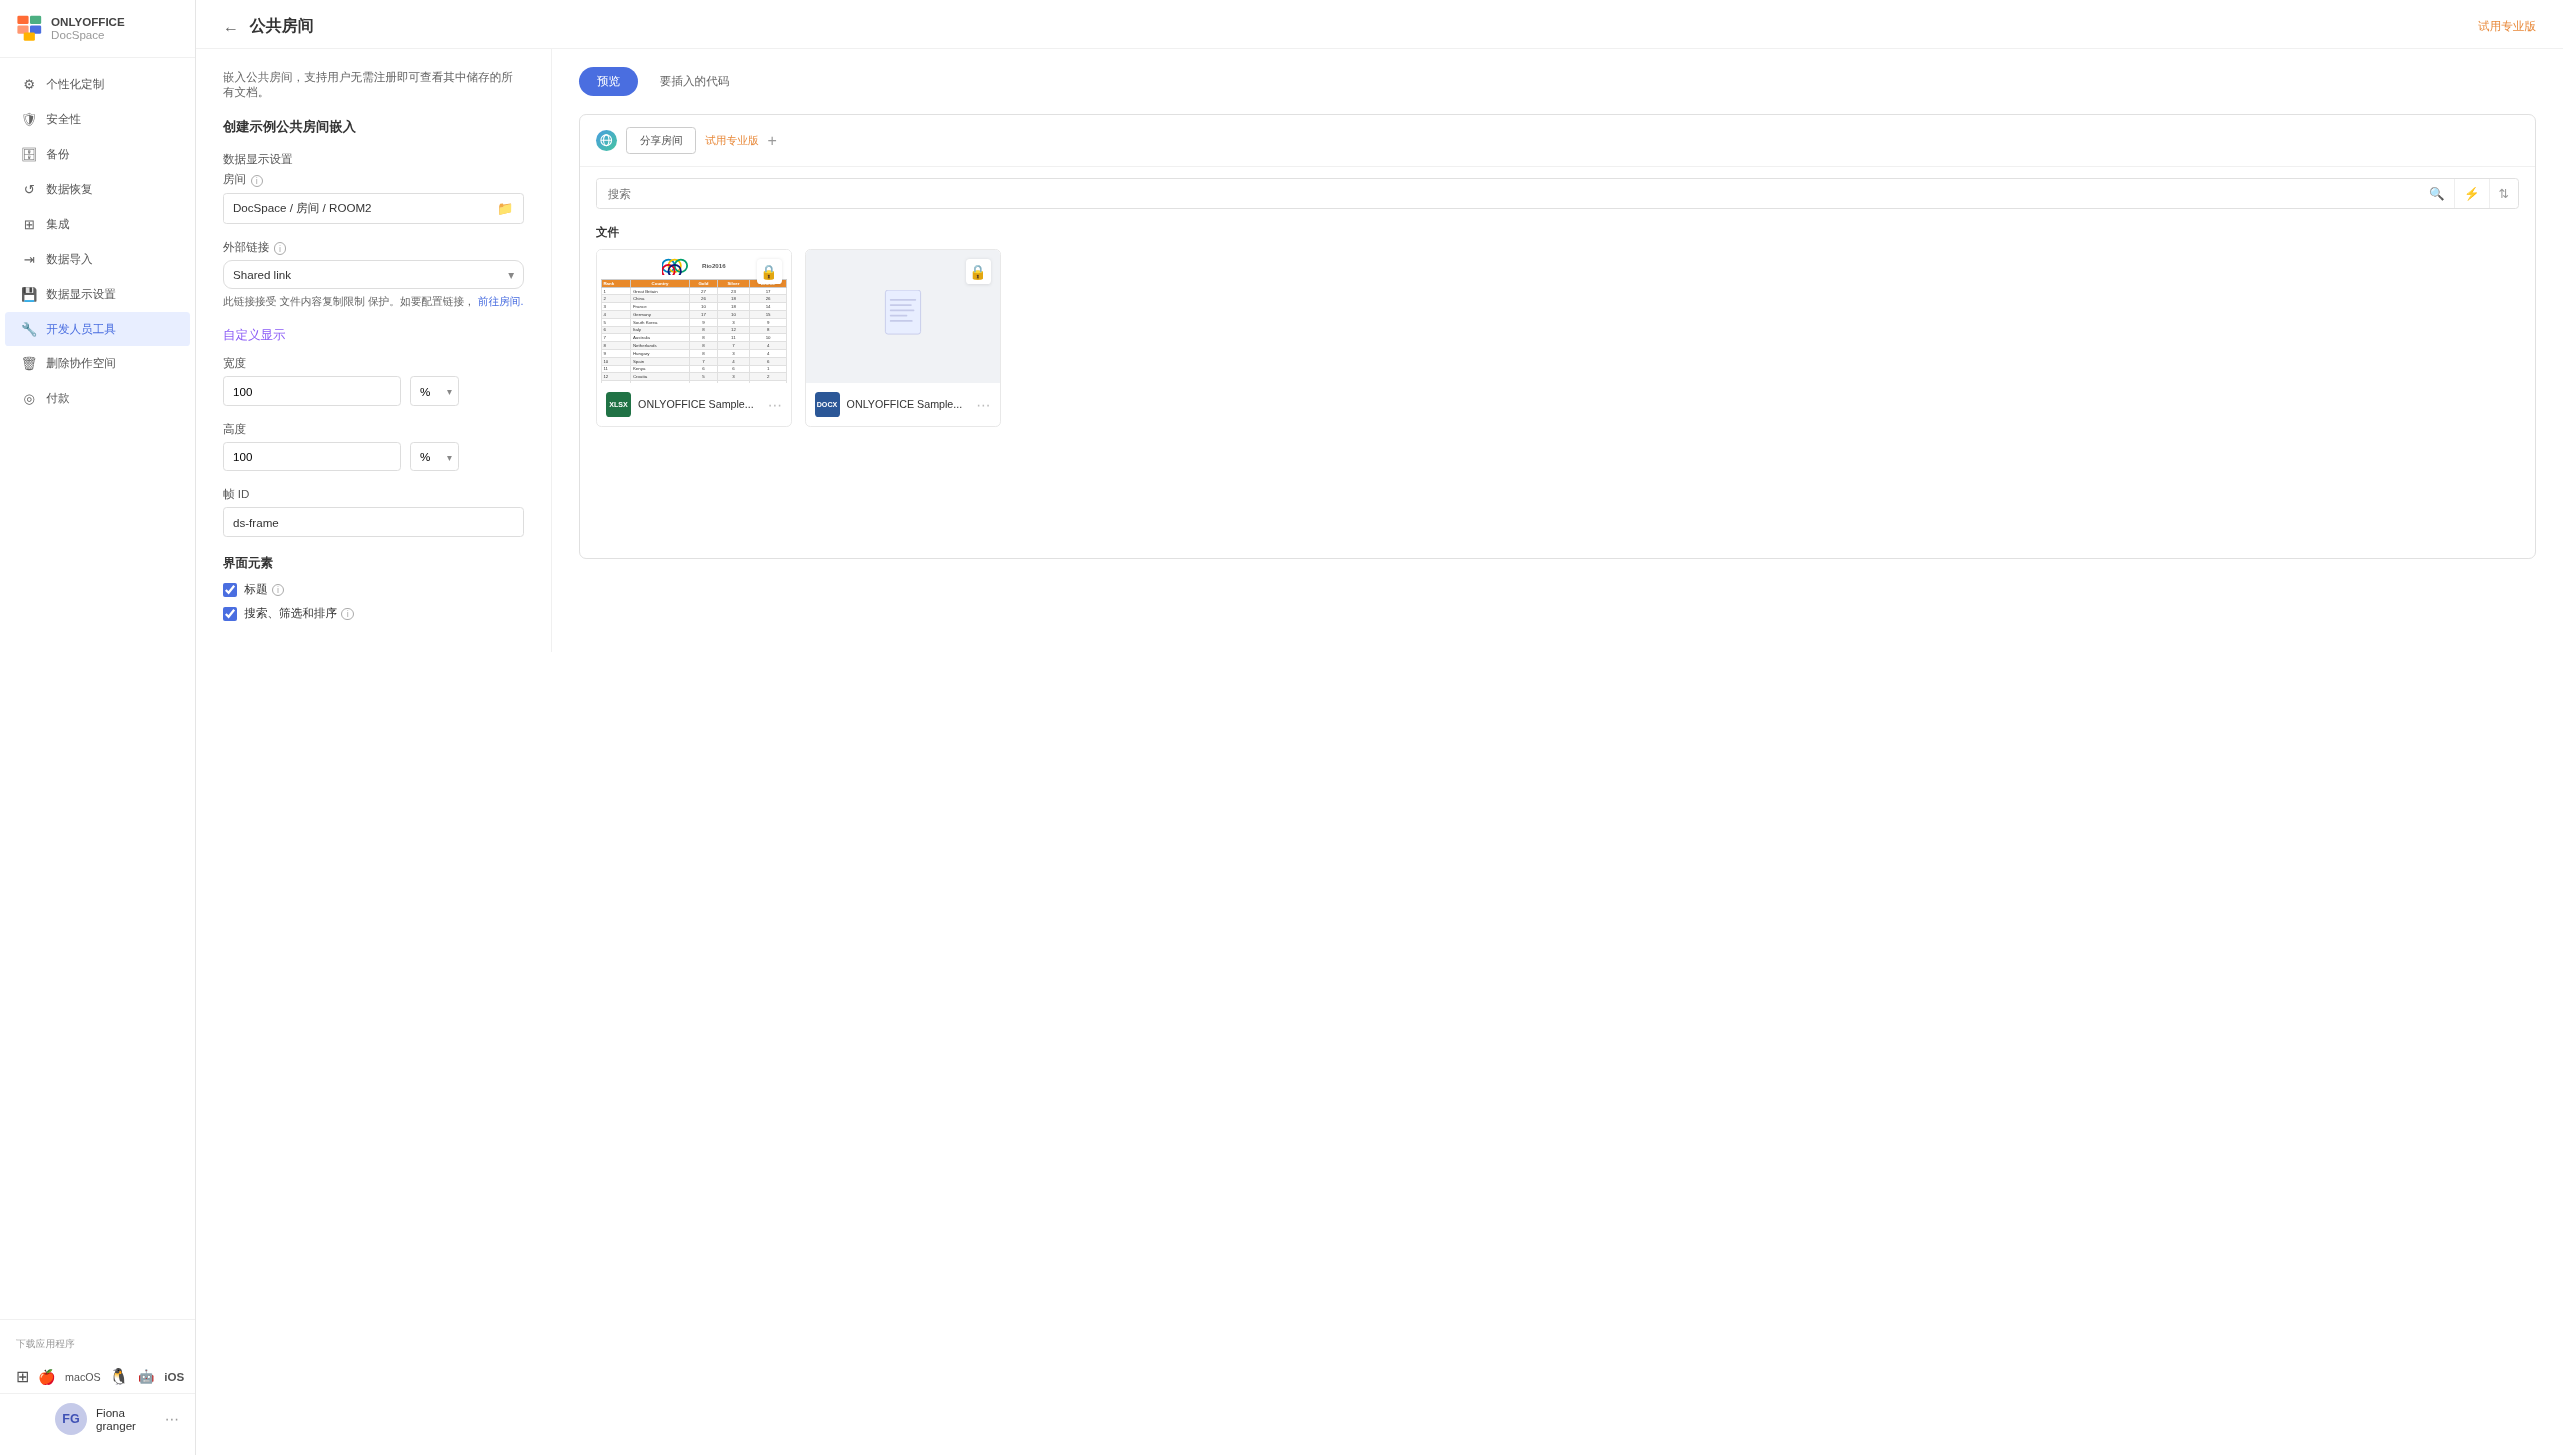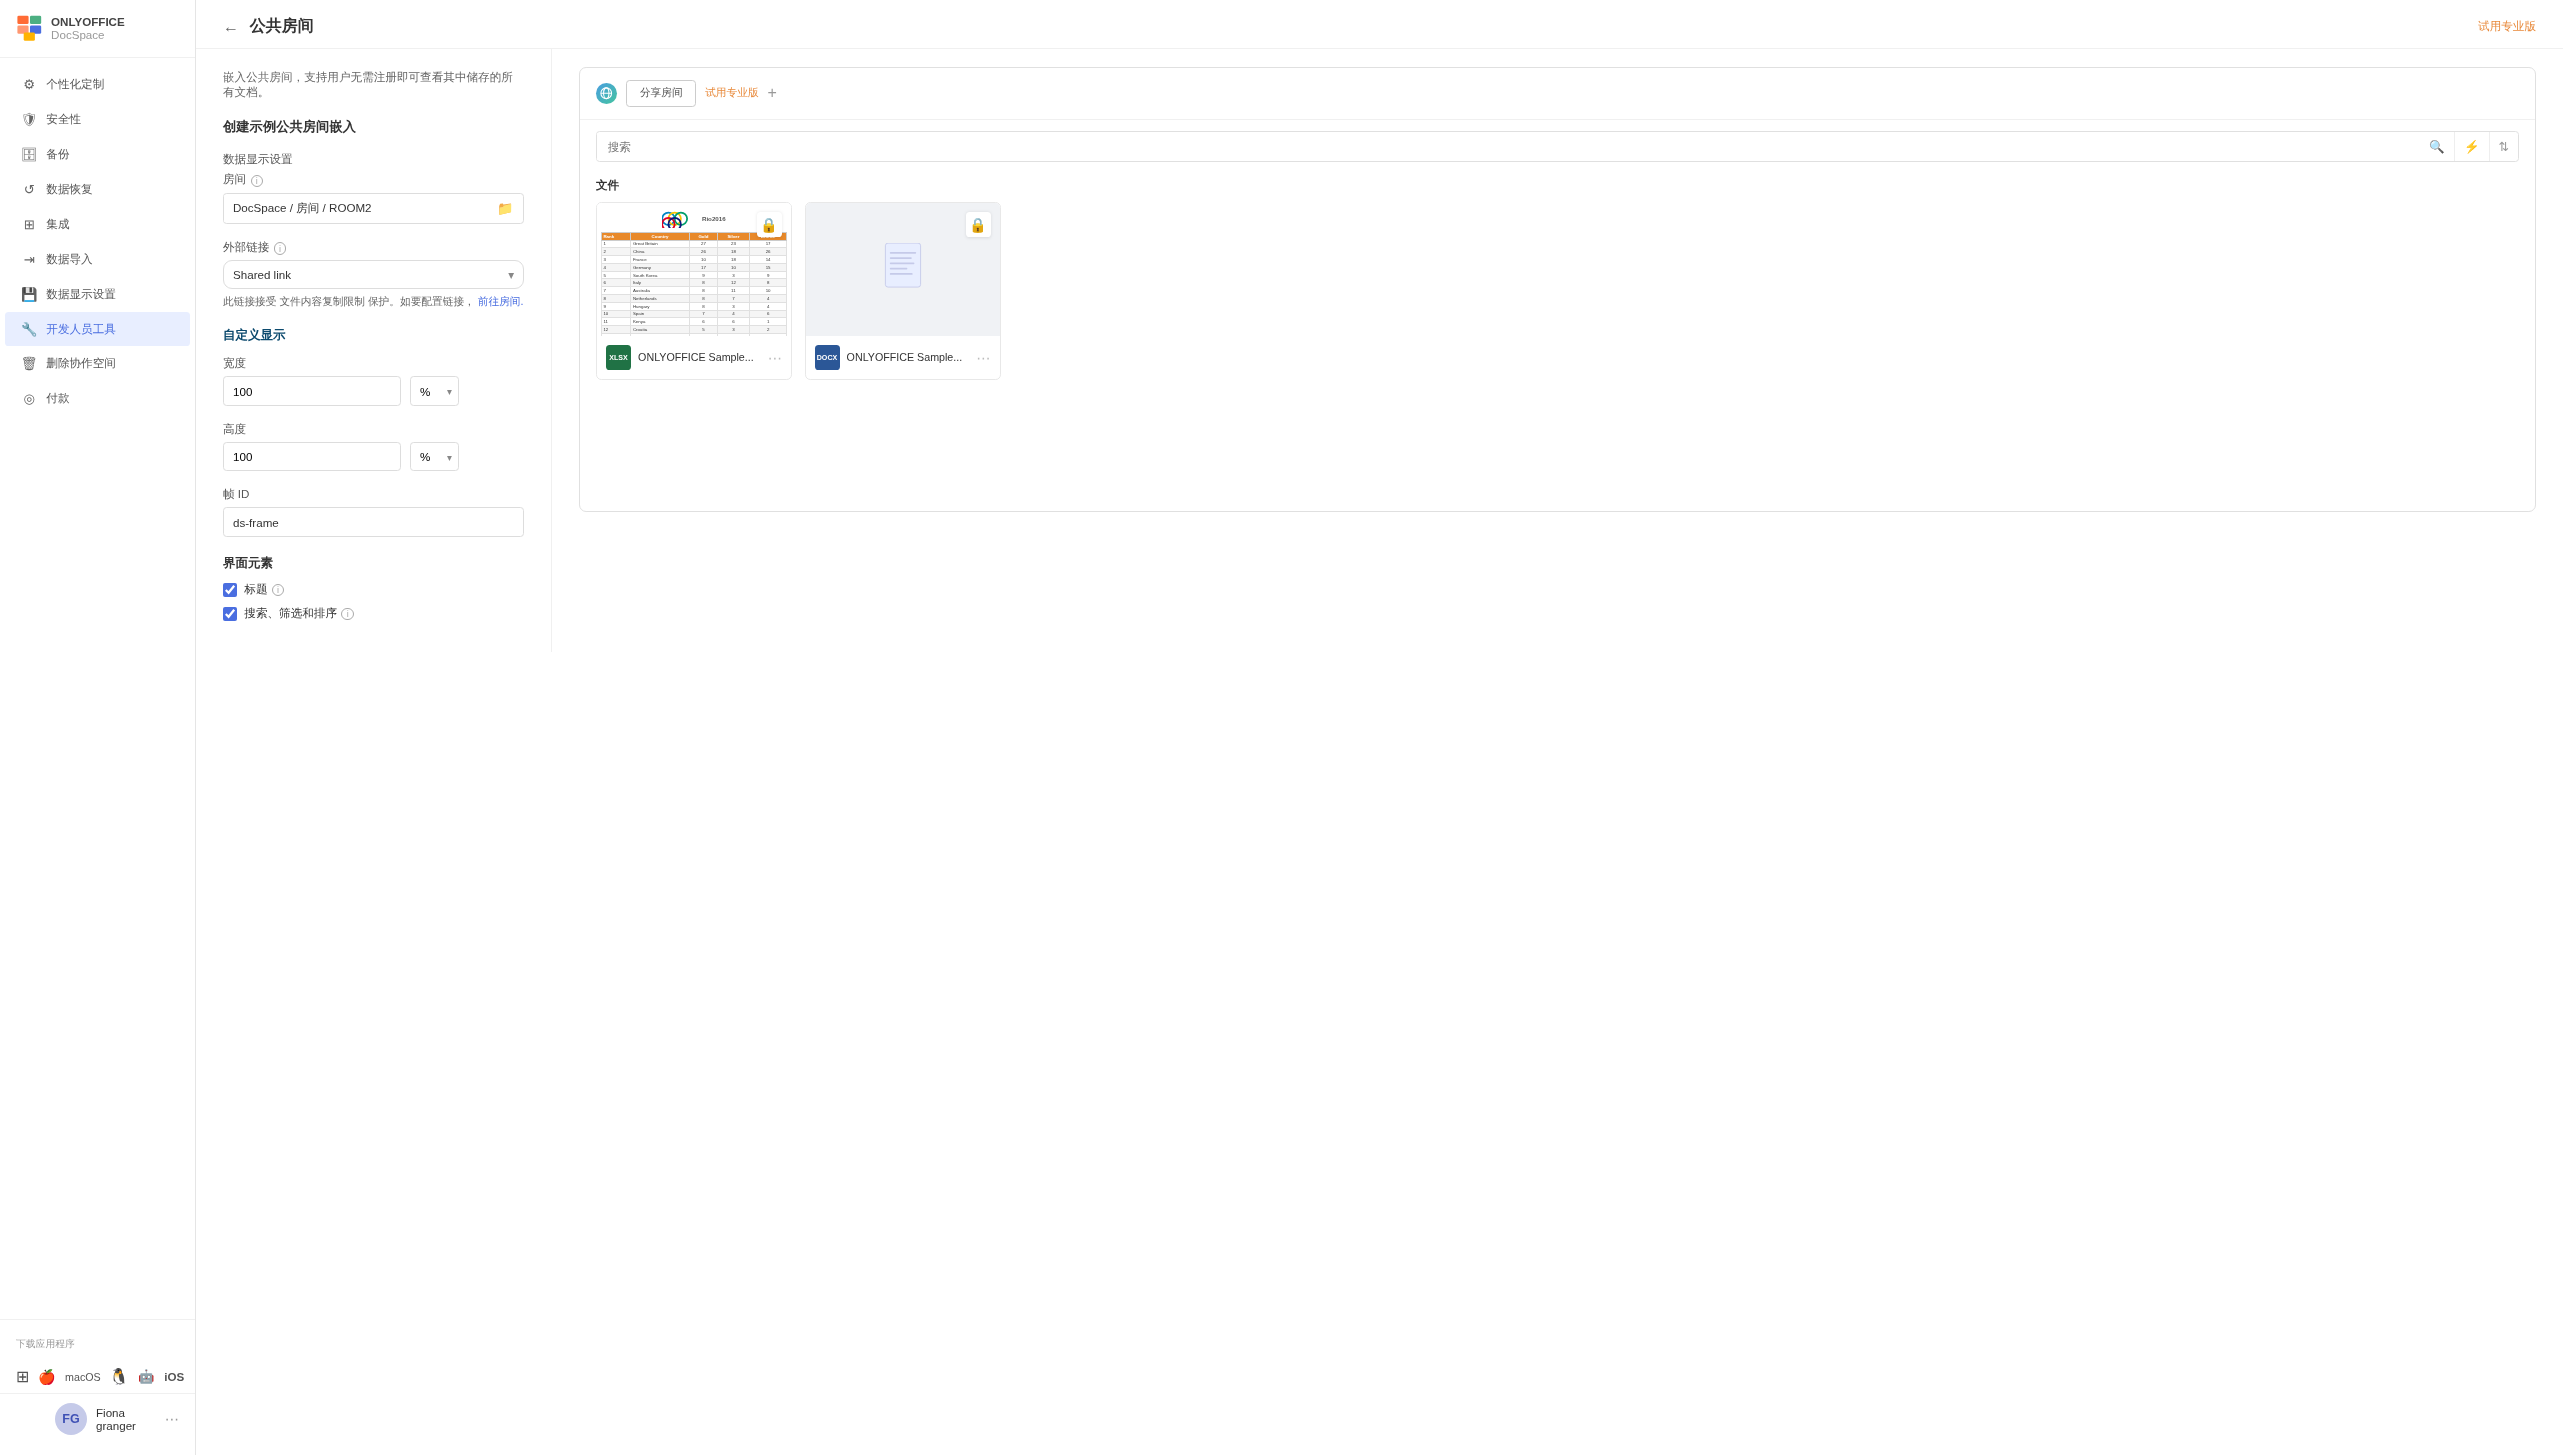--- a/index.html
+++ b/index.html
@@ -232,22 +232,22 @@
       margin-top: 5.3px;
     }
     .hint-text a {
       color: #4a6ee0;
       text-decoration: none;
       cursor: pointer;
     }
 
     .custom-display-title {
       font-size: 12.5px;
-      font-weight: 700;
-      color: #0c4a6e;
+      font-weight: 400;
+      color: #8b5cf6;
       margin: 18px 0 12.5px;
     }
     .wh-input {
       border: 0.9px solid #ddd;
       border-radius: 3.6px;
       padding: 7.1px 9px;
       font-size: 11.6px;
       width: 178px;
       outline: none;
     }
@@ -675,20 +675,24 @@
       <div class="checkbox-row">
         <input type="checkbox" checked="" style="">
         <label class="checkbox-label">
           <span>搜索、筛选和排序</span>
           <span class="info-icon">i</span>
         </label>
       </div>
     </div>
 
     <div class="right-panel">
+      <div class="preview-tabs">
+        <button class="preview-tab active">预览</button>
+        <button class="preview-tab">要插入的代码</button>
+      </div>
 
       <div class="room-preview">
 
         <div class="room-header">
           <div class="room-globe-icon">
             <svg width="12.5" height="12.5" viewBox="0 0 14 14" fill="none" xmlns="http://www.w3.org/2000/svg">
               <circle cx="7" cy="7" r="6" stroke="white" stroke-width="1.2" fill="none"></circle>
               <ellipse cx="7" cy="7" rx="3" ry="6" stroke="white" stroke-width="1.2" fill="none"></ellipse>
               <line x1="1" y1="7" x2="13" y2="7" stroke="white" stroke-width="1.2"></line>
             </svg>

